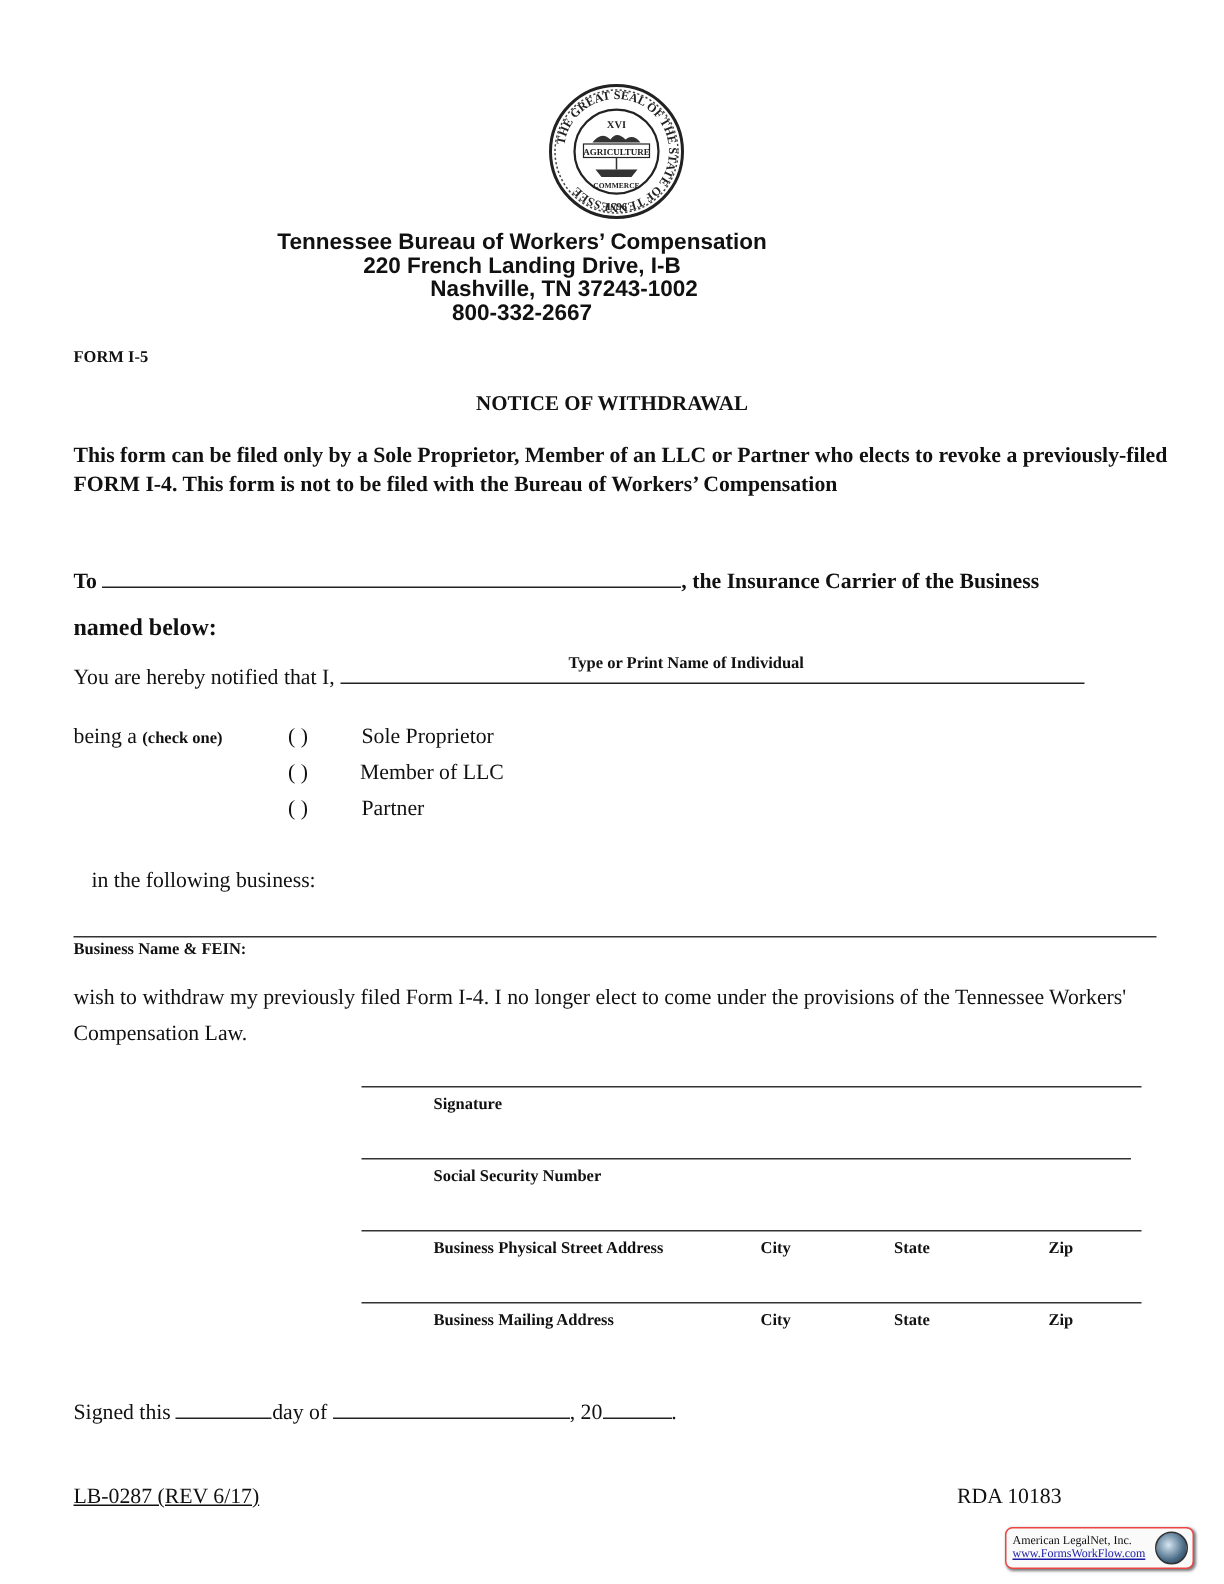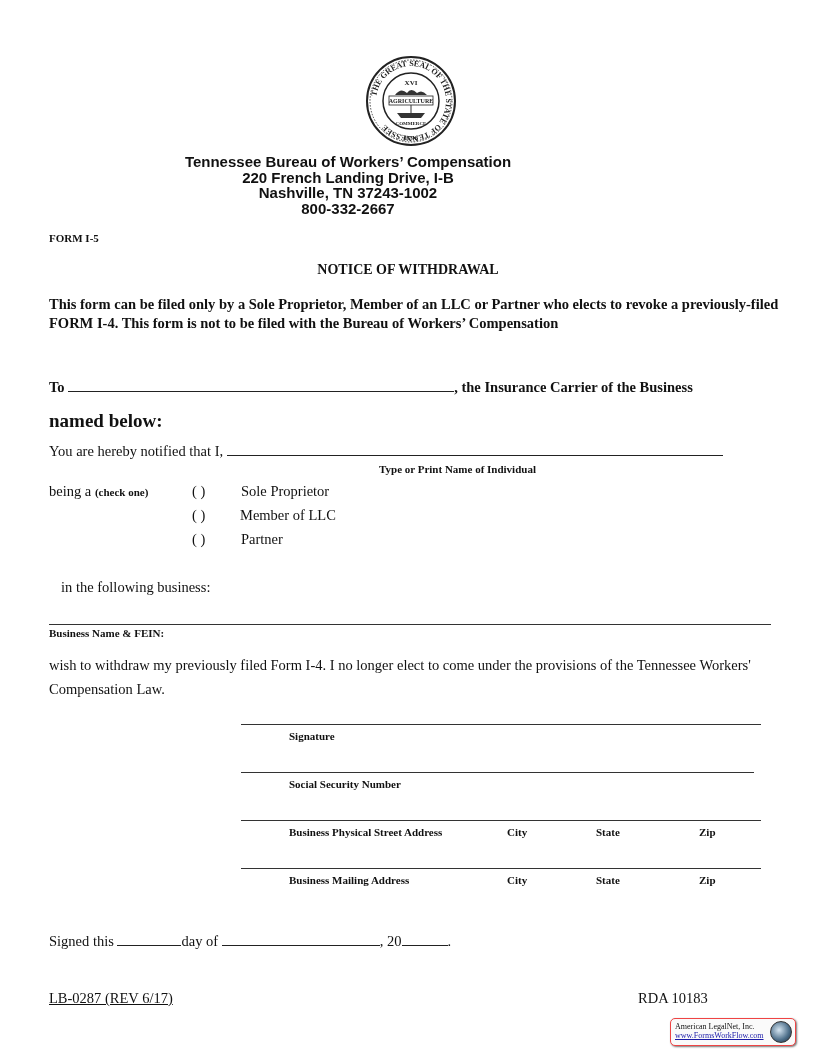--- a/index.html
+++ b/index.html
@@ -4,25 +4,25 @@
   <style>
     html, body { margin: 0; padding: 0; background: #ffffff; }
     body { width: 816px; height: 1056px; position: relative; overflow: hidden; color: #111; font-family: "Liberation Serif", serif; }
     .abs { position: absolute; }
     .seal { left: 365px; top: 55px; width: 92px; height: 92px; }
     .header { left: 0; width: 696px; text-align: center; font-family: "Liberation Sans", sans-serif; font-weight: bold; font-size: 15px; line-height: 15.5px; }
     .form-id { left: 49px; top: 232px; font-size: 11px; font-weight: bold; }
     .title { left: 0; width: 816px; top: 262px; text-align: center; font-size: 14px; font-weight: bold; }
     .intro { left: 49px; top: 295px; width: 740px; font-size: 14.5px; font-weight: bold; line-height: 19px; }
     .to-line { left: 49px; top: 377px; font-size: 14.5px; font-weight: bold; text-align: right; }
-    .named-below { left: 49px; top: 410px; font-size: 19px; font-weight: bold; }
+    .named-below { left: 49px; top: 410px; font-size: 16px; font-weight: bold; }
     .notified { left: 49px; top: 441px; font-size: 14.5px; }
     .blank { display: inline-block; border-bottom: 1px solid #222; vertical-align: baseline; }
     .sublabel { font-size: 11px; font-weight: bold; }
-    .name-caption { left: 379px; top: 463px; }
+    .name-caption { left: 379px; top: 436px; }
     .check-row { font-size: 14.5px; }
     .check-prefix { left: 49px; top: 483px; }
     .paren { left: 192px; width: 32px; }
     .opt-label { left: 241px; }
     .following { left: 61px; top: 579px; font-size: 14.5px; }
     .hline { height: 0; border-top: 1px solid #333; }
     .fein-label { left: 49px; top: 627px; }
     .withdraw { left: 49px; top: 653px; width: 740px; font-size: 14.5px; line-height: 24px; }
     .sig-label { position: absolute; font-size: 11px; font-weight: bold; }
     .signed { left: 49px; top: 931px; font-size: 14.5px; }
@@ -49,21 +49,21 @@
     <text x="46" y="48" text-anchor="middle" font-family="Liberation Serif, serif" font-size="6" font-weight="bold" fill="#222">AGRICULTURE</text>
     <path d="M32 58 l28 0 l-4 5 l-20 0 z" fill="#333"></path>
     <line x1="46" y1="50" x2="46" y2="58" stroke="#333" stroke-width="1"></line>
     <text x="46" y="70" text-anchor="middle" font-family="Liberation Serif, serif" font-size="5" font-weight="bold" fill="#222">COMMERCE</text>
     <text x="46" y="85" text-anchor="middle" font-family="Liberation Serif, serif" font-size="7" font-weight="bold" fill="#222">1796</text>
   </svg>
 </div>
 
 <div class="abs header" style="top:154px;">Tennessee Bureau of Workers’ Compensation</div>
 <div class="abs header" style="top:170px;">220 French Landing Drive, I-B</div>
-<div class="abs header" style="top:185px;">Nashville, TN 37243-1002</div>
+<div class="abs header" style="top:185px;padding-left:28px;">Nashville, TN 37243-1002</div>
 <div class="abs header" style="top:201px;">800-332-2667</div>
 
 <div class="abs form-id">FORM I-5</div>
 <div class="abs title">NOTICE OF WITHDRAWAL</div>
 <div class="abs intro">This form can be filed only by a Sole Proprietor, Member of an LLC or Partner who elects to revoke a previously-filed FORM I-4.  This form is not to be filed with the Bureau of Workers’ Compensation</div>
 
 <div class="abs to-line">
   <span>To</span>
   <span class="blank" style="width:386px;height:14px;"></span><span>, the Insurance Carrier of the Business</span>
 </div>

